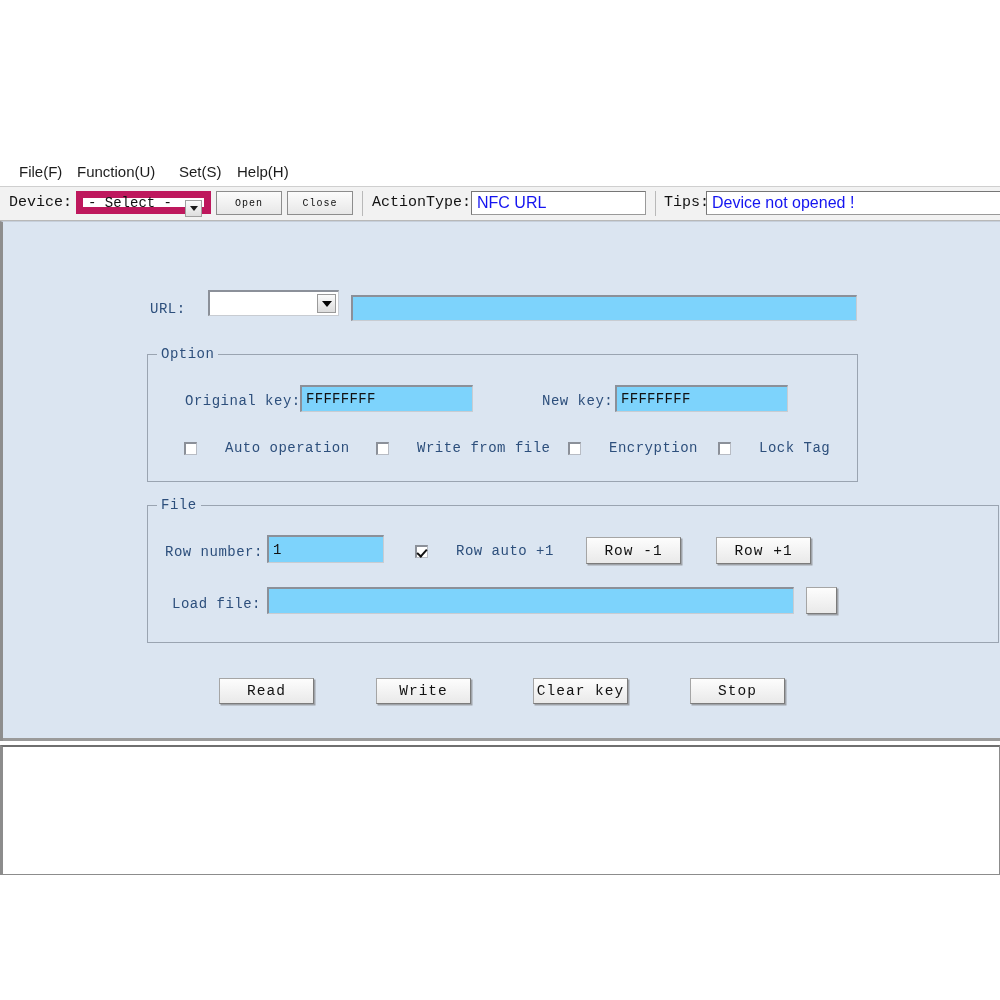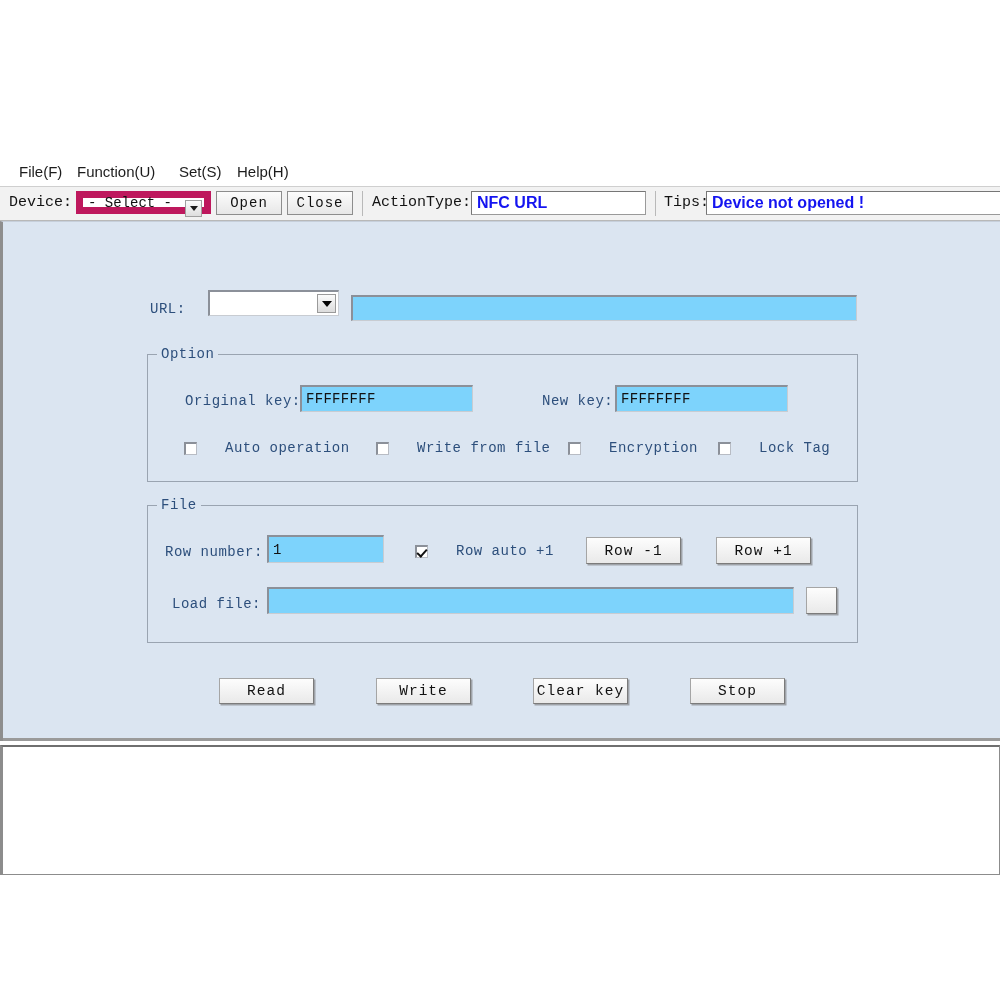--- a/index.html
+++ b/index.html
@@ -161,21 +161,21 @@
     border-top: 5px solid #1a1a1a;
   }
   .tb-btn {
     position: absolute;
     top: 4px;
     height: 24px;
     background: linear-gradient(#fcfcfc,#e7e7e7);
     border: 1px solid #8d8d8d;
     box-sizing: border-box;
     font-family: "Liberation Mono", monospace;
-    font-size: 14px;
+    font-size: 10px;
     color: #101010;
     display: flex;
     align-items: center;
     justify-content: center;
     letter-spacing: 1px;
   }
   .tb-field {
     position: absolute;
     top: 4px;
     height: 24px;
@@ -183,21 +183,21 @@
     border: 1px solid #9a9a9a;
     border-top-color: #767676;
     border-left-color: #767676;
     box-sizing: border-box;
     display: flex;
     align-items: center;
   }
   .tb-field .val {
     padding-left: 5px;
     font-family: "Liberation Sans", sans-serif;
-    font-weight: bold;
+    font-weight: normal;
     font-size: 16px;
     color: #1414f0;
     white-space: nowrap;
   }
 
   
   .mainpanel {
     position: absolute;
     left: 0;
     top: 221px;
@@ -437,21 +437,21 @@
       <div class="chk" style="left:420px;top:85px">
         <span class="box"></span>
         <span class="cl">Encryption</span>
       </div>
       <div class="chk" style="left:570px;top:85px">
         <span class="box"></span>
         <span class="cl">Lock Tag</span>
       </div>
     </div>
 
-    <div class="group" style="left:144px;top:283px;width:711px;height:138px">
+    <div class="group" style="left:144px;top:283px;width:852px;height:138px">
       <span class="gtitle">File</span>
 
       <span class="lbl" style="left:17px;top:38px">Row number:</span>
       <div class="inset" style="left:119px;top:29px;width:117px;height:28px">
         <span class="txt">1</span>
       </div>
 
       <div class="chk" style="left:267px;top:37px">
         <span class="box checked"></span>
         <span class="cl">Row auto +1</span>

